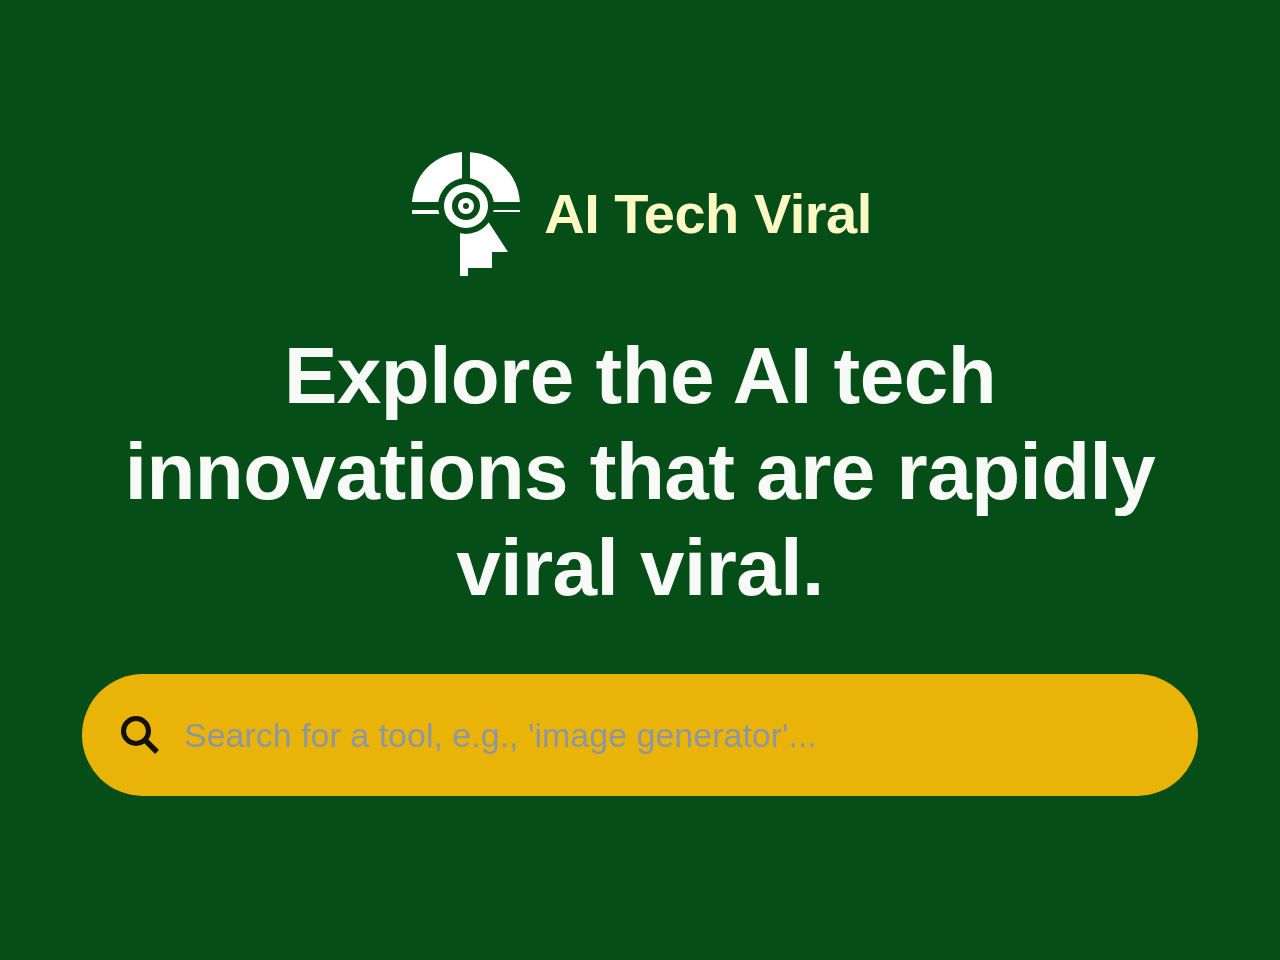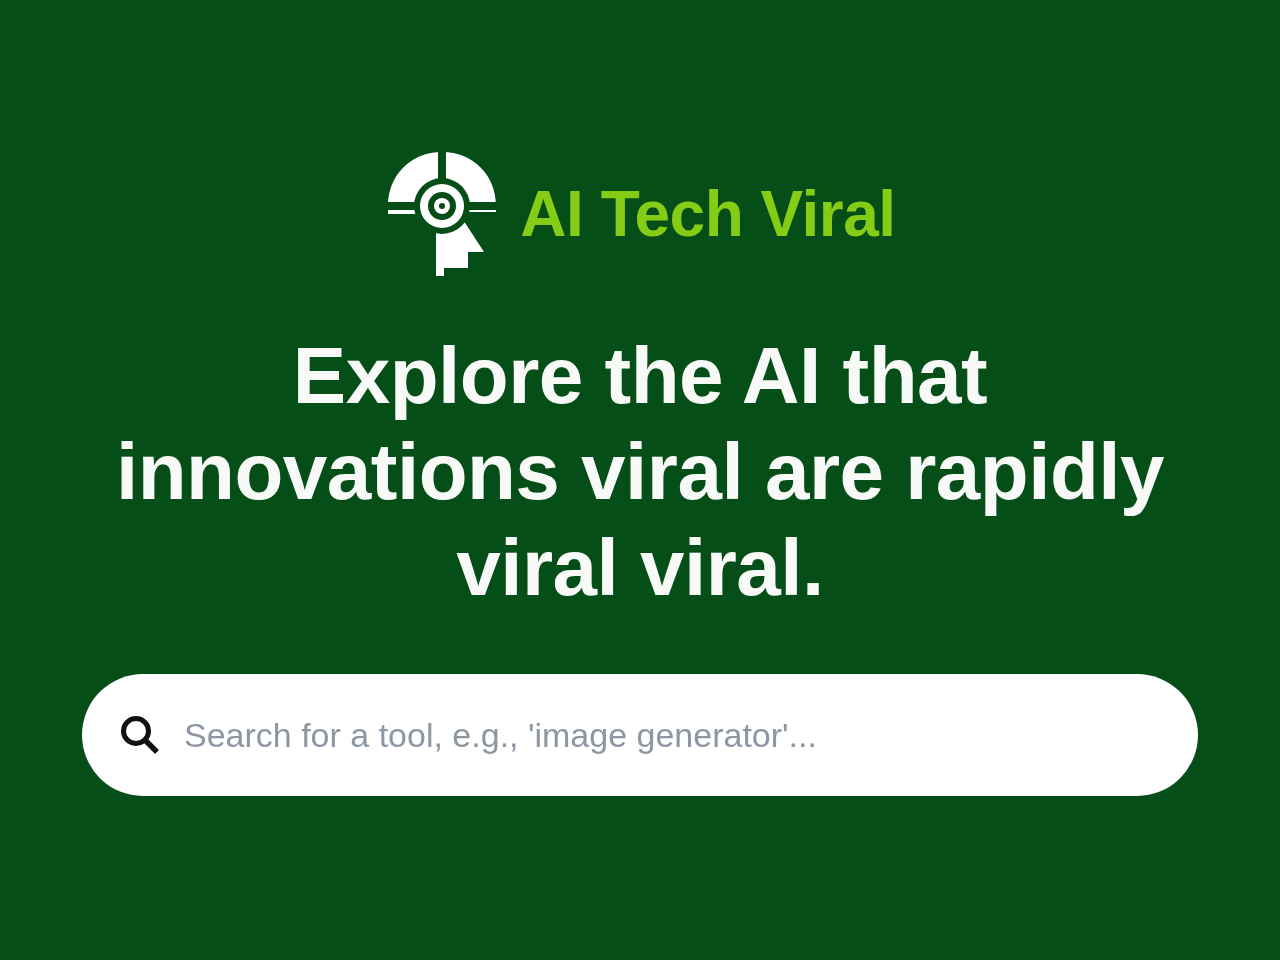--- a/index.html
+++ b/index.html
@@ -37,23 +37,23 @@
   }
 
   .brand-logo-icon {
     width: 116px;
     height: 132px;
     display: block;
     flex: 0 0 auto;
   }
 
   .brand-title {
-    font-size: 64px;
+    font-size: 56px;
     font-weight: bold;
-    color: #84cc16;
+    color: #fef9c3;
     line-height: 1;
     letter-spacing: -0.5px;
     white-space: nowrap;
   }
 
   
   .headline {
     margin-top: 48px;
     width: 1140px;
     text-align: center;
@@ -64,21 +64,21 @@
     letter-spacing: -0.5px;
   }
 
   .headline-line { display: block; }
 
   
   .search-wrap {
     margin-top: 58px;
     width: 1116px;
     height: 122px;
-    background: #ffffff;
+    background: #eab308;
     border-radius: 61px;
     display: flex;
     align-items: center;
     padding: 0 40px 0 36px;
     gap: 22px;
   }
 
   .search-icon {
     width: 44px;
     height: 44px;
@@ -121,22 +121,22 @@
       <circle cx="58" cy="58" r="28" fill="#064e18"></circle>
       <circle cx="58" cy="58" r="22" fill="#ffffff"></circle>
       <circle cx="58" cy="58" r="14" fill="#064e18"></circle>
       <circle cx="58" cy="58" r="8" fill="#ffffff"></circle>
       <circle cx="58" cy="58" r="3" fill="#064e18"></circle>
     </svg>
     <div class="brand-title">AI Tech Viral</div>
   </div>
 
   <h1 class="headline">
-    <span class="headline-line">Explore the AI that</span>
-    <span class="headline-line">innovations viral are rapidly</span>
+    <span class="headline-line">Explore the AI tech</span>
+    <span class="headline-line">innovations that are rapidly</span>
     <span class="headline-line">viral viral.</span>
   </h1>
 
   <div class="search-wrap">
     <svg class="search-icon" viewBox="0 0 44 44" aria-hidden="true">
       <circle cx="18" cy="18" r="12.5" fill="none" stroke="#111111" stroke-width="5"></circle>
       <line x1="27" y1="27" x2="39" y2="39" stroke="#111111" stroke-width="5.5" stroke-linecap="butt"></line>
     </svg>
     <input class="search-input" type="text" placeholder="Search for a tool, e.g., 'image generator'..." style="">
   </div>

